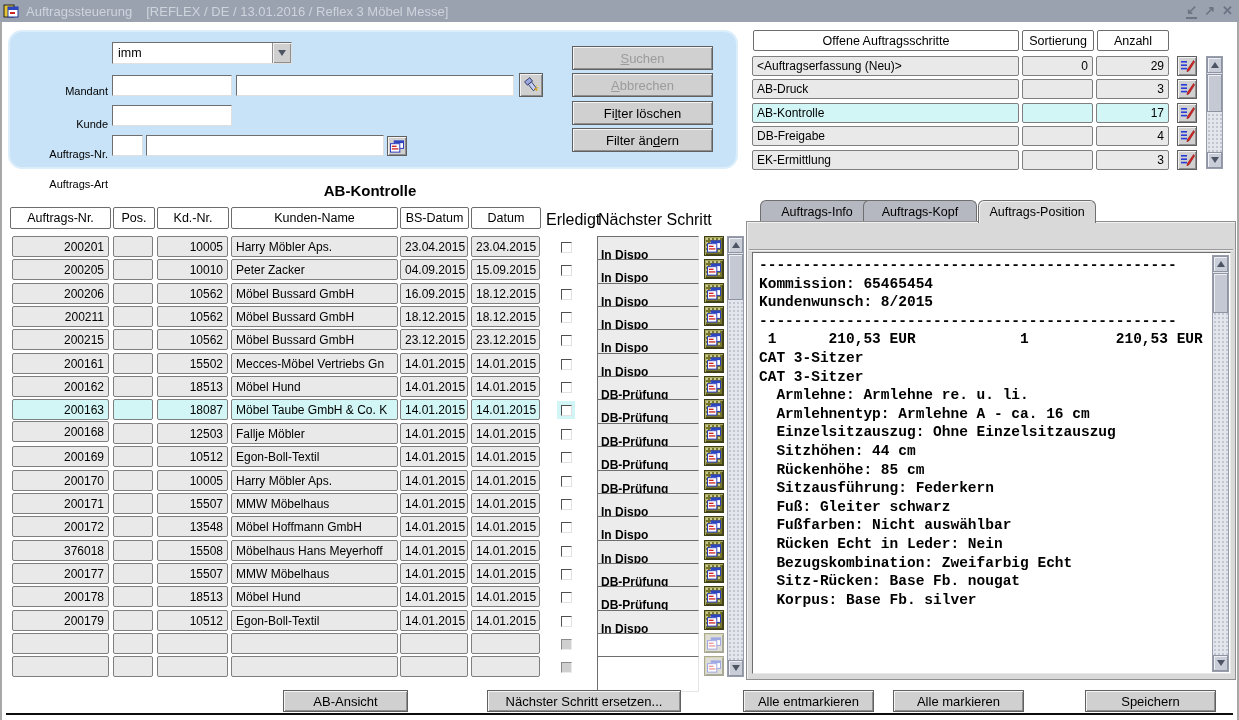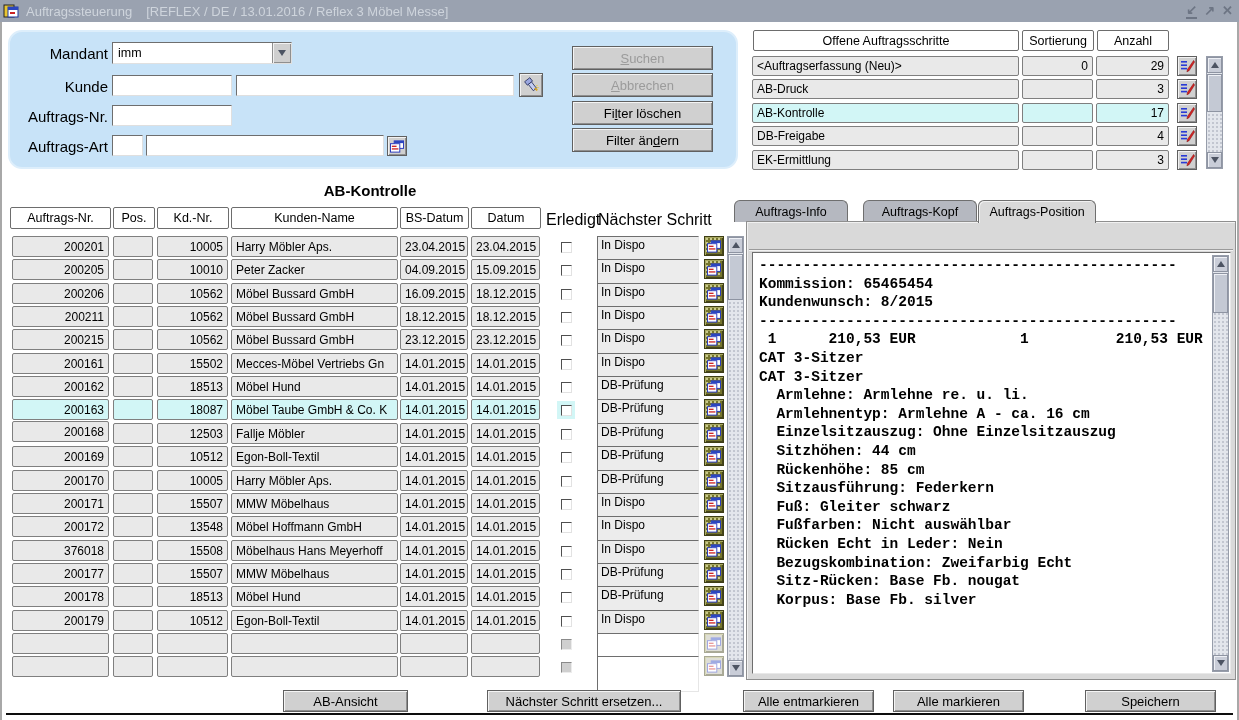--- a/index.html
+++ b/index.html
@@ -30,22 +30,22 @@
   .cell.sel { background:#d2f6f6; }
   .hdrbox { position:absolute; background:#fff; border:1px solid #6d6d6d; border-radius:2px;
             display:flex; align-items:center; justify-content:center; font-size:12.5px; }
   .plainhdr { position:absolute; font-size:16px; color:#000; }
   .cbwrap { position:absolute; width:18px; height:18px; display:flex; align-items:center; justify-content:center; }
   .cbwrap.sel { background:#d2f6f6; }
   .cb { width:11px; height:11px; background:#fff; border:1px solid;
         border-color:#4f4f4f #e2e2e2 #e2e2e2 #4f4f4f; }
   .cb.disabled { background:#cfcfcf; border-color:#8a8a8a #ececec #ececec #8a8a8a; }
   .nxt { position:absolute; height:36px; background:#ececec; border:1px solid;
-         border-color:#6e6e6e #e6e6e6 #e6e6e6 #6e6e6e; font-size:12px; padding:1px 3px;
-         white-space:nowrap; overflow:hidden; }
+         border-color:#6e6e6e #e6e6e6 #e6e6e6 #6e6e6e; font-size:12px; padding:11px 3px;
+         white-space:nowrap; overflow:hidden;font-weight:bold; }
   .nxt.empty { background:#fff; }
   .rowbtn { position:absolute; width:20px; height:20px; border:1px solid #3f3f16;
             background:#75752d;
             background-image:radial-gradient(#caca8e 1px, transparent 1.2px);
             background-size:4px 4px;
             box-shadow: inset 1px 1px 0 #a8a860, inset -1px -1px 0 #45451c;
             display:flex; align-items:center; justify-content:center; }
   .rowbtn.disabled { opacity:.45; background:#b8b8a6; }
   .graybtn { position:absolute; width:20px; height:20px; background:#d0d0d0; border:1px solid #606060;
              box-shadow: inset 1px 1px 0 #f2f2f2, inset -1px -1px 0 #8f8f8f;
@@ -58,21 +58,21 @@
              box-shadow: inset 1px 1px 0 #eef0f5; display:flex; align-items:center; justify-content:center; }
   .sb .thumb { position:absolute; left:0; width:15px; background:#c4c9d4; border:1px solid #8e94a2;
                box-shadow: inset 1px 1px 0 #eef0f5; }
   .tri-up { width:0; height:0; border-left:4px solid transparent; border-right:4px solid transparent;
             border-bottom:6px solid #4d5463; }
   .tri-down { width:0; height:0; border-left:4px solid transparent; border-right:4px solid transparent;
               border-top:6px solid #4d5463; }
   
   #filter-panel { position:absolute; left:8px; top:30px; width:730px; height:139px;
                   background:#c8e3f8; border:2px solid #ddeefb; border-radius:14px; }
-  .flabel { position:absolute; width:95px; text-align:right; font-size:15px; color:#000; }
+  .flabel { position:absolute; width:95px; text-align:right; font-size:11px; color:#000;margin-top:40px; }
   #mandant-combo { position:absolute; left:102px; top:10px; width:180px; height:22px; background:#fff;
                    border:1px solid; border-color:#6e6e6e #e0e0e0 #e0e0e0 #6e6e6e; font-size:12.5px; }
   #mandant-combo .val { position:absolute; left:5px; top:3px; }
   #mandant-combo .drop { position:absolute; right:0; top:0; width:19px; height:20px; background:#cfcfcf;
                    border-left:1px solid #8f8f8f; box-shadow: inset 1px 1px 0 #f2f2f2, inset -1px -1px 0 #8f8f8f;
                    display:flex; align-items:center; justify-content:center; }
   
   .tab { position:absolute; top:200px; height:22px; background:#b5b8c0; border:1px solid #6f6f6f;
          border-bottom:none; border-radius:6px 6px 0 0; display:flex; align-items:center; justify-content:center;
          font-size:12.5px; z-index:1; }
@@ -653,21 +653,21 @@
     <span class="arr" style="top:0;">
         <span class="tri-up"></span>
       </span>
     <span class="thumb" style="top:17px; height:46px;"></span>
     <span class="arr" style="bottom:0;">
         <span class="tri-down"></span>
       </span>
   </div>
 
   <div id="detail-tabs">
-      <div class="tab" style="left:734px; width:114px;">Auftrags-Info</div>
+      <div class="tab" style="left:760px; width:114px;">Auftrags-Info</div>
       <div class="tab" style="left:863px; width:114px;">Auftrags-Kopf</div>
       <div class="tab active" style="left:978px; width:118px;">Auftrags-Position</div>
     </div>
   <div id="detail-panel">
     <div id="detail-groove"></div>
   </div>
   <div id="detail-textarea">
     <pre id="detail-text">------------------------------------------------
 Kommission: 65465454
 Kundenwunsch: 8/2015

